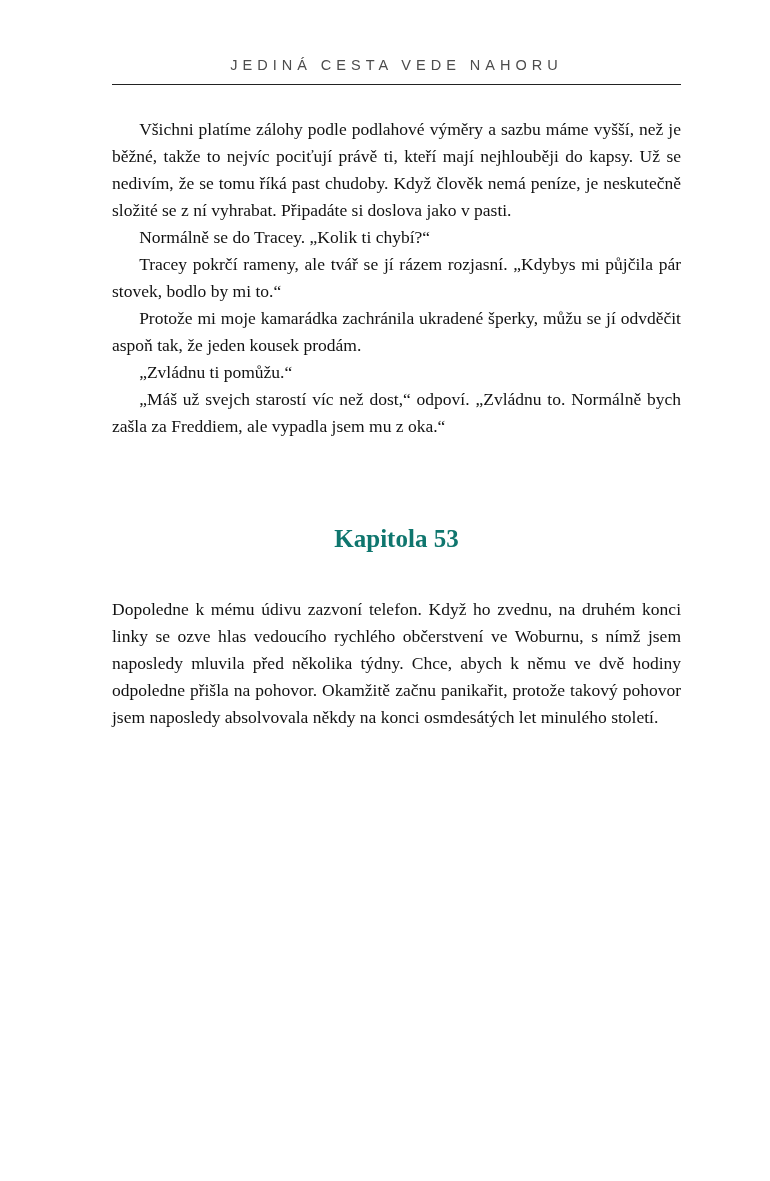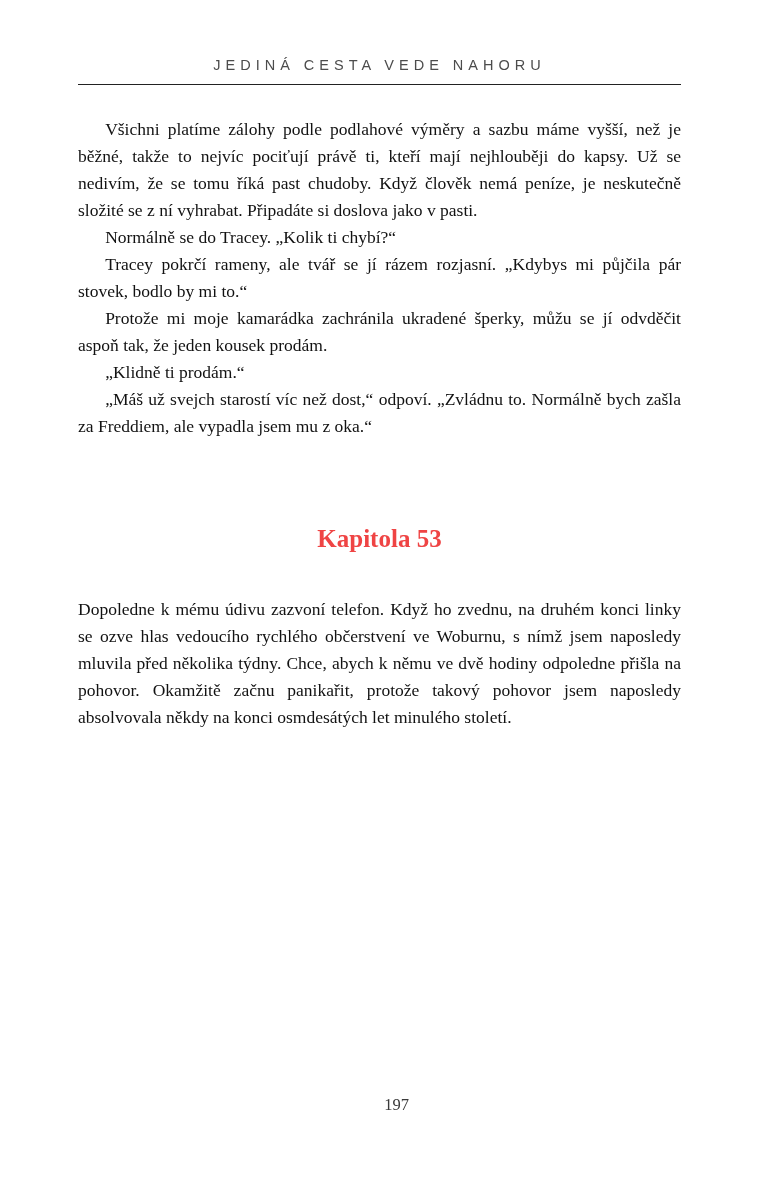--- a/index.html
+++ b/index.html
@@ -6,21 +6,21 @@
     margin: 0;
     padding: 0;
     background: #ffffff;
   }
   .page {
     position: relative;
     width: 767px;
     height: 1181px;
     background: #ffffff;
     box-sizing: border-box;
-    padding: 56px 86px 0 78px;
+    padding: 56px 86px 0 112px;
     font-family: "Liberation Serif", serif;
     color: #121212;
     overflow: hidden;
   }
   .running-header {
     text-align: center;
     font-family: "Liberation Sans", sans-serif;
     font-size: 14.5px;
     line-height: 18px;
     letter-spacing: 5px;
@@ -43,21 +43,21 @@
   .para.no-indent {
     text-indent: 0;
   }
   .chapter-heading {
     margin: 84px 0 42px 0;
     text-align: center;
     text-indent: 0;
     font-size: 25px;
     line-height: 30px;
     font-weight: 700;
-    color: #ef4444;
+    color: #0f766e;
     font-family: "Liberation Serif", serif;
   }
   .page-number {
     position: absolute;
     left: 112px;
     right: 86px;
     bottom: 66px;
     text-align: center;
     font-size: 16.5px;
     color: #3a3a3a;
@@ -71,23 +71,22 @@
 
   <header class="running-header">
     <span>JEDINÁ CESTA VEDE NAHORU</span>
   </header>
 
   <main class="text-block">
     <p class="para">Všichni platíme zálohy podle podlahové výměry a sazbu máme vyšší, než je běžné, takže to nejvíc pociťují právě ti, kteří mají nejhlouběji do kapsy. Už se nedivím, že se tomu říká past chudoby. Když člověk nemá peníze, je neskutečně složité se z ní vyhrabat. Připadáte si doslova jako v pasti.</p>
     <p class="para">Normálně se do Tracey. „Kolik ti chybí?“</p>
     <p class="para">Tracey pokrčí rameny, ale tvář se jí rázem rozjasní. „Kdybys mi půjčila pár stovek, bodlo by mi to.“</p>
     <p class="para">Protože mi moje kamarádka zachránila ukradené šperky, můžu se jí odvděčit aspoň tak, že jeden kousek prodám.</p>
-    <p class="para">„Klidně ti prodám.“</p>
+    <p class="para">„Zvládnu ti pomůžu.“</p>
     <p class="para">„Máš už svejch starostí víc než dost,“ odpoví. „Zvládnu to. Normálně bych zašla za Freddiem, ale vypadla jsem mu z oka.“</p>
 
     <h2 class="chapter-heading">Kapitola 53</h2>
 
     <p class="para no-indent">Dopoledne k mému údivu zazvoní telefon. Když ho zvednu, na druhém konci linky se ozve hlas vedoucího rychlého občerstvení ve Woburnu, s nímž jsem naposledy mluvila před několika týdny. Chce, abych k němu ve dvě hodiny odpoledne přišla na pohovor. Okamžitě začnu panikařit, protože takový pohovor jsem naposledy absolvovala někdy na konci osmdesátých let minulého století.</p>
   </main>
 
-  <div class="page-number">197</div>
 
 </div>
 
 </body></html>

